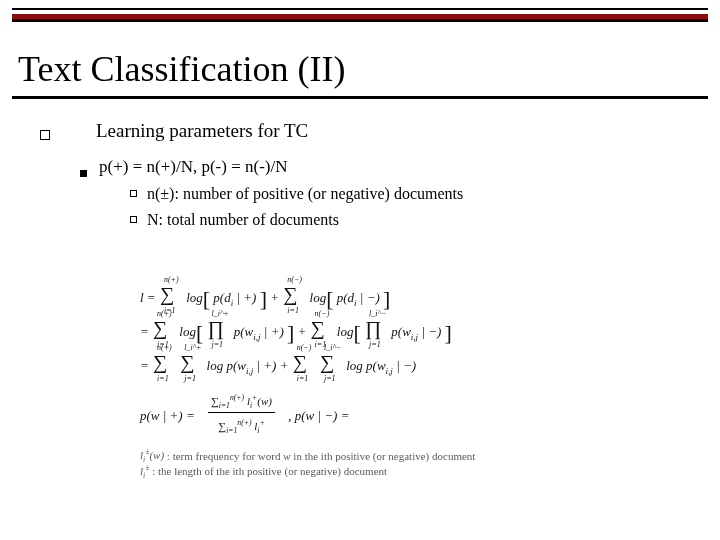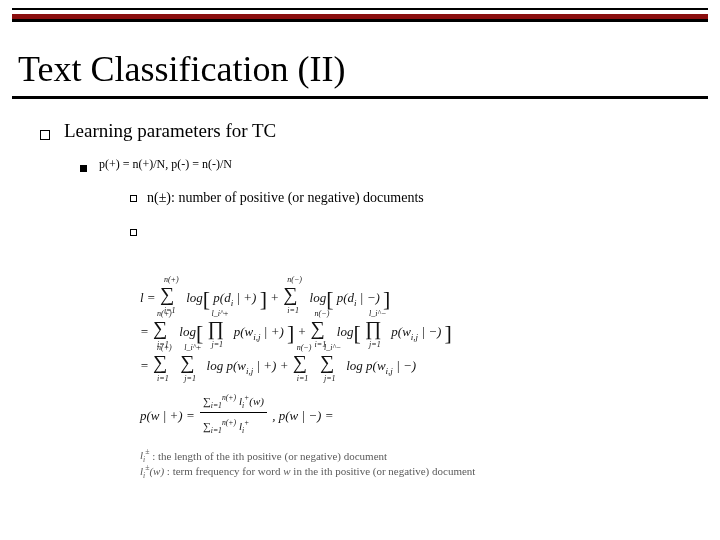--- a/index.html
+++ b/index.html
@@ -3,34 +3,34 @@
 <meta charset="utf-8">
 <style>
   * { box-sizing: border-box; margin: 0; padding: 0; }
   html, body { width: 720px; height: 540px; background: #fff; font-family: "Times New Roman", Times, serif; color: #000; }
   .slide { width: 720px; height: 436px; position: relative; padding: 10px 18px 14px 18px; }
   .topstripe { position: absolute; left: 12px; right: 12px; top: 8px; height: 14px; border-top: 2px solid #000; border-bottom: 3px solid #000; }
   .topstripe-inner { position: absolute; left: 0; right: 0; top: 4px; height: 5px; background: #8b0e0e; }
   .title { position: absolute; left: 18px; top: 48px; font-size: 36px; font-weight: 400; }
   .title-underline { position: absolute; left: 12px; right: 12px; top: 96px; border-top: 3px solid #000; }
   .body { position: absolute; left: 40px; top: 120px; right: 30px; font-size: 19px; }
-  .lvl1 { display: flex; align-items: center; margin-bottom: 15px; }
+  .lvl1 { display: flex; align-items: center; margin-bottom: 15px; gap: 32px; }
   .lvl1 .b { width: 10px; height: 10px; border: 1.5px solid #000; margin: 7px 14px 0 0; flex: 0 0 auto; }
-  .lvl2 { display: flex; align-items: flex-end; margin: 2px 0 2px 40px; font-size: 12px; }
+  .lvl2 { display: flex; align-items: flex-end; margin: 2px 0 2px 40px; font-size: 17px; }
   .lvl2 .b { width: 7px; height: 7px; background: #000; margin: 7px 12px 0 0; flex: 0 0 auto; }
-  .lvl3 { display: flex; align-items: flex-start; margin: 18px 0 2px 90px; font-size: 14px; font-family: Georgia, "Times New Roman", serif; }
+  .lvl3 { display: flex; align-items: flex-start; margin: 8px 0 2px 90px; font-size: 16px; font-family: Georgia, "Times New Roman", serif; }
   .lvl3 .b { width: 7px; height: 7px; border: 1.2px solid #000; margin: 5px 10px 0 0; flex: 0 0 auto; }
   .eqblock { position: absolute; left: 140px; top: 276px; width: 520px; font-family: "Times New Roman", serif; font-style: italic; font-size: 13px; line-height: 1.0; color: #111; }
   .eq { margin: 6px 0; white-space: nowrap; }
   .sum { display: inline-block; position: relative; width: 22px; height: 28px; vertical-align: -8px; margin: 0 1px; }
   .sum .sigma { position: absolute; left: 0; top: 2px; font-size: 20px; font-style: normal; }
   .sum .up { position: absolute; left: 4px; top: -6px; font-size: 8px; font-style: italic; }
   .sum .lo { position: absolute; left: 4px; bottom: -5px; font-size: 8px; font-style: italic; }
   .prod .sigma { font-size: 20px; }
-  .frac { display: inline-block; vertical-align: -10px; margin: 0 2px; }
+  .frac { display: inline-block; vertical-align: -10px; text-align: center; margin: 0 10px; }
   .frac .n { display: block; border-bottom: 1px solid #000; padding: 0 3px; font-size: 11px; line-height: 12px; }
   .frac .d { display: block; padding: 0 3px; font-size: 11px; line-height: 20px; }
   .gloss { font-size: 11px; color: #5a5a5a; margin-top: 8px; font-style: normal; font-family: Georgia, serif; }
   sup, sub { font-size: 70%; }
   .lb { font-size: 22px; vertical-align: -4px; font-style: normal; }
   .rb { font-size: 22px; vertical-align: -4px; font-style: normal; }
 </style>
 </head>
 <body>
 
@@ -49,20 +49,21 @@
     <div class="lvl2">
       <div class="b"></div>
       <div>p(+) = n(+)/N, p(-) = n(-)/N</div>
     </div>
     <div class="lvl3">
       <div class="b"></div>
       <div>n(±): number of positive (or negative) documents</div>
     </div>
     <div class="lvl3">
       <div class="b"></div>
+      <div>N: total number of documents</div>
     </div>
   </div>
 
   <div class="eqblock">
 
     <div class="eq">
       <span>l = </span>
       <span class="sum"><span class="up">n(+)</span><span class="sigma">∑</span><span class="lo">i=1</span></span>
       <span>log<span class="lb">[</span> p(d<sub>i</sub> | +) <span class="rb">]</span> + </span>
       <span class="sum"><span class="up">n(−)</span><span class="sigma">∑</span><span class="lo">i=1</span></span>
@@ -94,17 +95,17 @@
     <div class="eq" style="margin-top:14px;">
       <span>p(w | +) = </span>
       <span class="frac">
         <span class="n">∑<sub>i=1</sub><sup>n(+)</sup> l<sub>i</sub><sup>+</sup>(w)</span>
         <span class="d">∑<sub>i=1</sub><sup>n(+)</sup> l<sub>i</sub><sup>+</sup></span>
       </span>
       <span>,   p(w | −) = </span>
     </div>
 
     <div class="gloss">
+      <div><i>l<sub>i</sub><sup>±</sup>(w)</i> : term frequency for word <i>w</i> in the ith positive (or negative) document</div>
       <div><i>l<sub>i</sub><sup>±</sup></i> : the length of the ith positive (or negative) document</div>
-      <div><i>l<sub>i</sub><sup>±</sup>(w)</i> : term frequency for word <i>w</i> in the ith positive (or negative) document</div>
     </div>
   </div>
 </div>
 
 </body></html>

